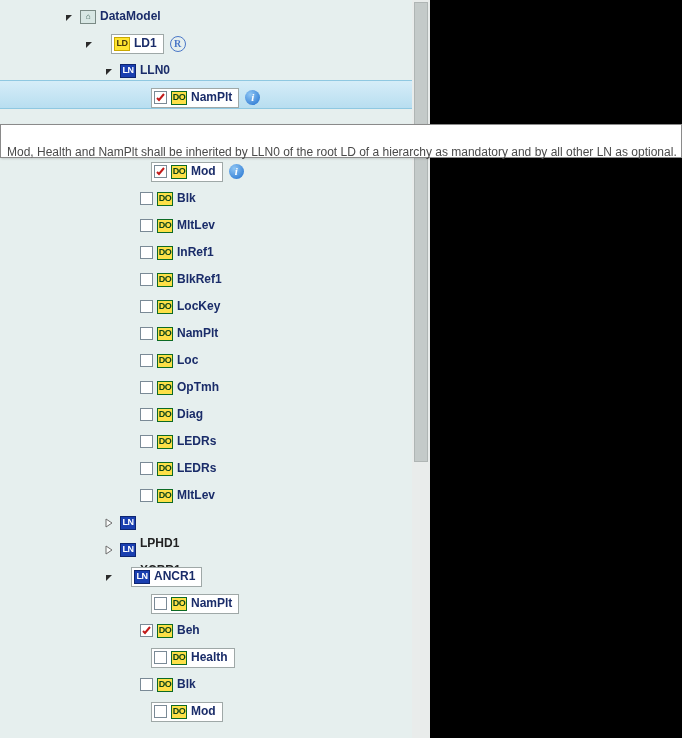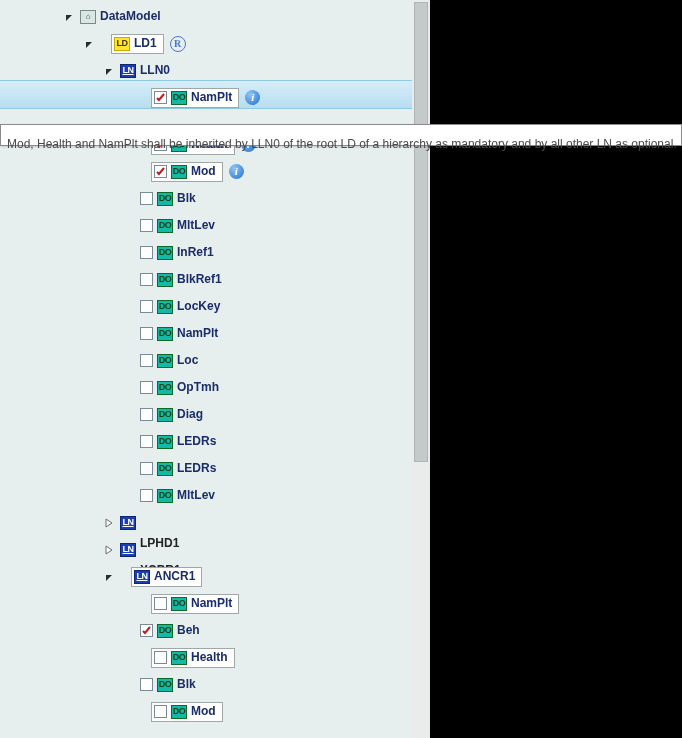--- a/index.html
+++ b/index.html
@@ -82,22 +82,22 @@
     width:16px;height:14px;
     display:inline-flex;
     align-items:center;justify-content:center;
     font-family:Arial,sans-serif;
     font-weight:bold;
     font-size:9px;
     box-sizing:border-box;
     letter-spacing:-0.5px;
   }
   .icon.ld{background:#ffe430;border:1px solid #c9a800;color:#48390a;}
-  .icon.ln{background:#1a3fb0;border:1px solid #0d2572;color:#fff;text-decoration:underline;}
-  .icon.do{background:#14b8a6;border:1px solid #0c6a25;color:#0c4418;}
+  .icon.ln{background:#1a3fb0;border:1px solid #0d2572;color:#fff;}
+  .icon.do{background:#fde047;border:1px solid #0c6a25;color:#0c4418;}
   .icon.dm{ 
      background:#d8e7e4;border:1px solid #7a8a85;color:#32594e;font-size:8px;
   }
   .label{
     color:#1a2c69;
     padding-right:2px;
     font-weight:bold;
   }
   .label.black{color:#222;margin-top:42px;}
   
@@ -118,21 +118,21 @@
   
   #tooltip{
     position:absolute;
     left:0;
     height:22px;
     line-height:22px;
     background:#fff;
     border:1px solid #8a8a8a;
     color:#4a4a4a;
     font-size:12px;
-    padding:8px 6px;
+    padding:16px 6px;
     box-sizing:border-box;
     white-space:nowrap;
     box-shadow:1px 1px 2px rgba(0,0,0,.15);
     z-index:5;
   }
   
   #fake-scroll{
     position:absolute;
     right:0;top:0;
     width:18px;

